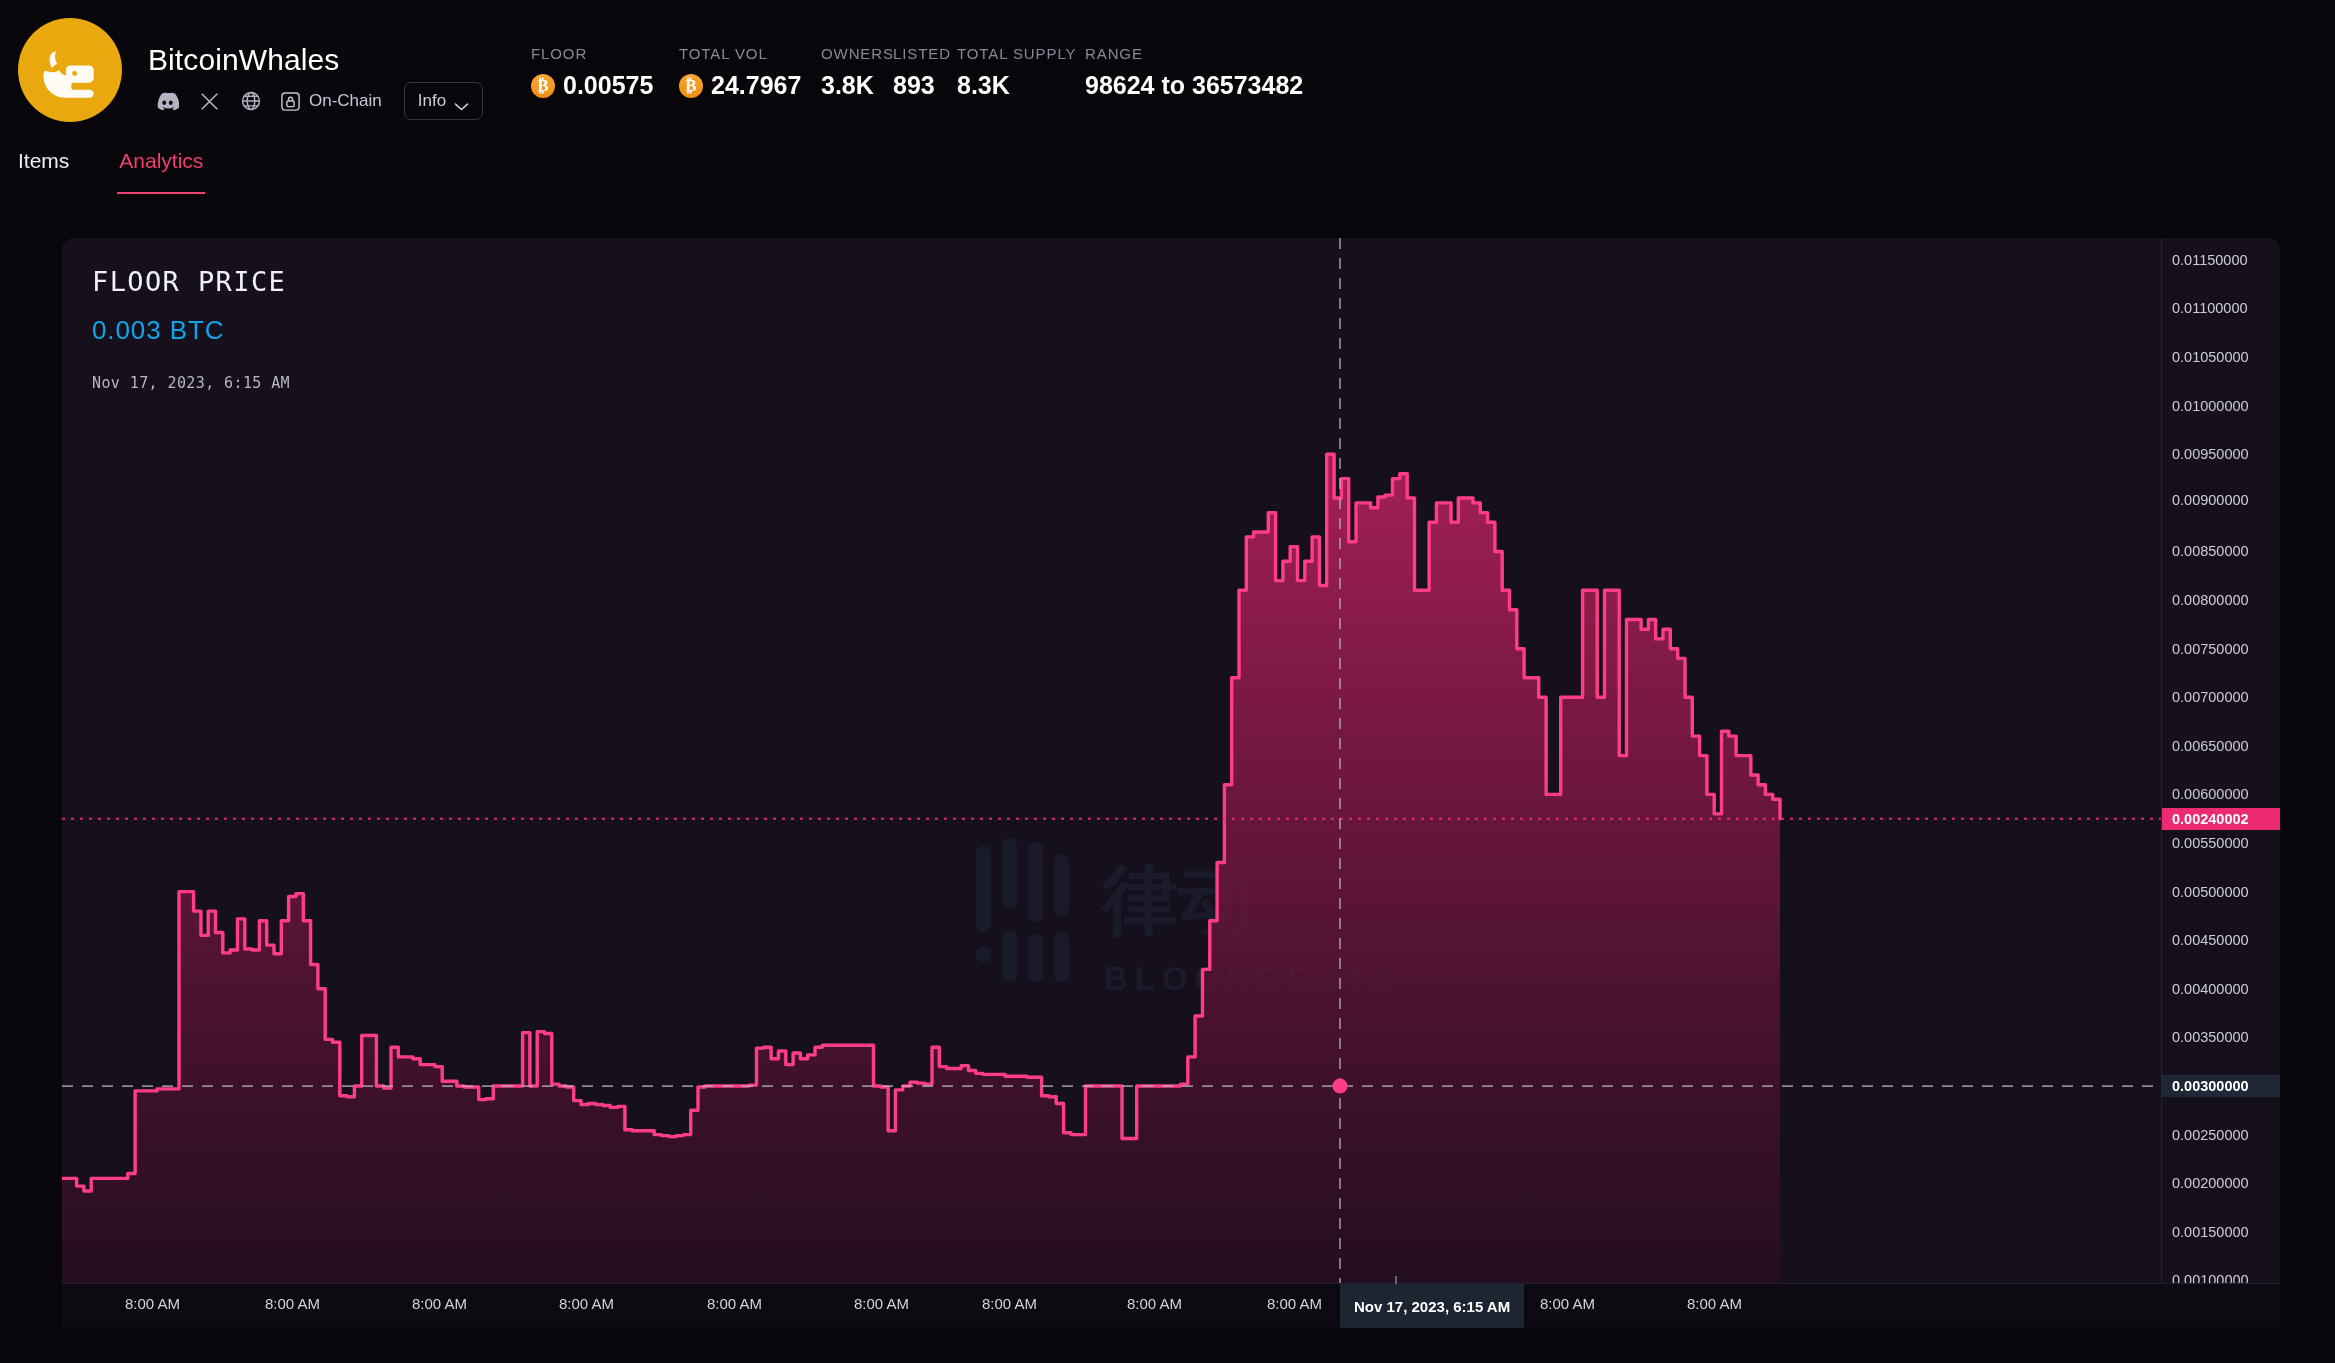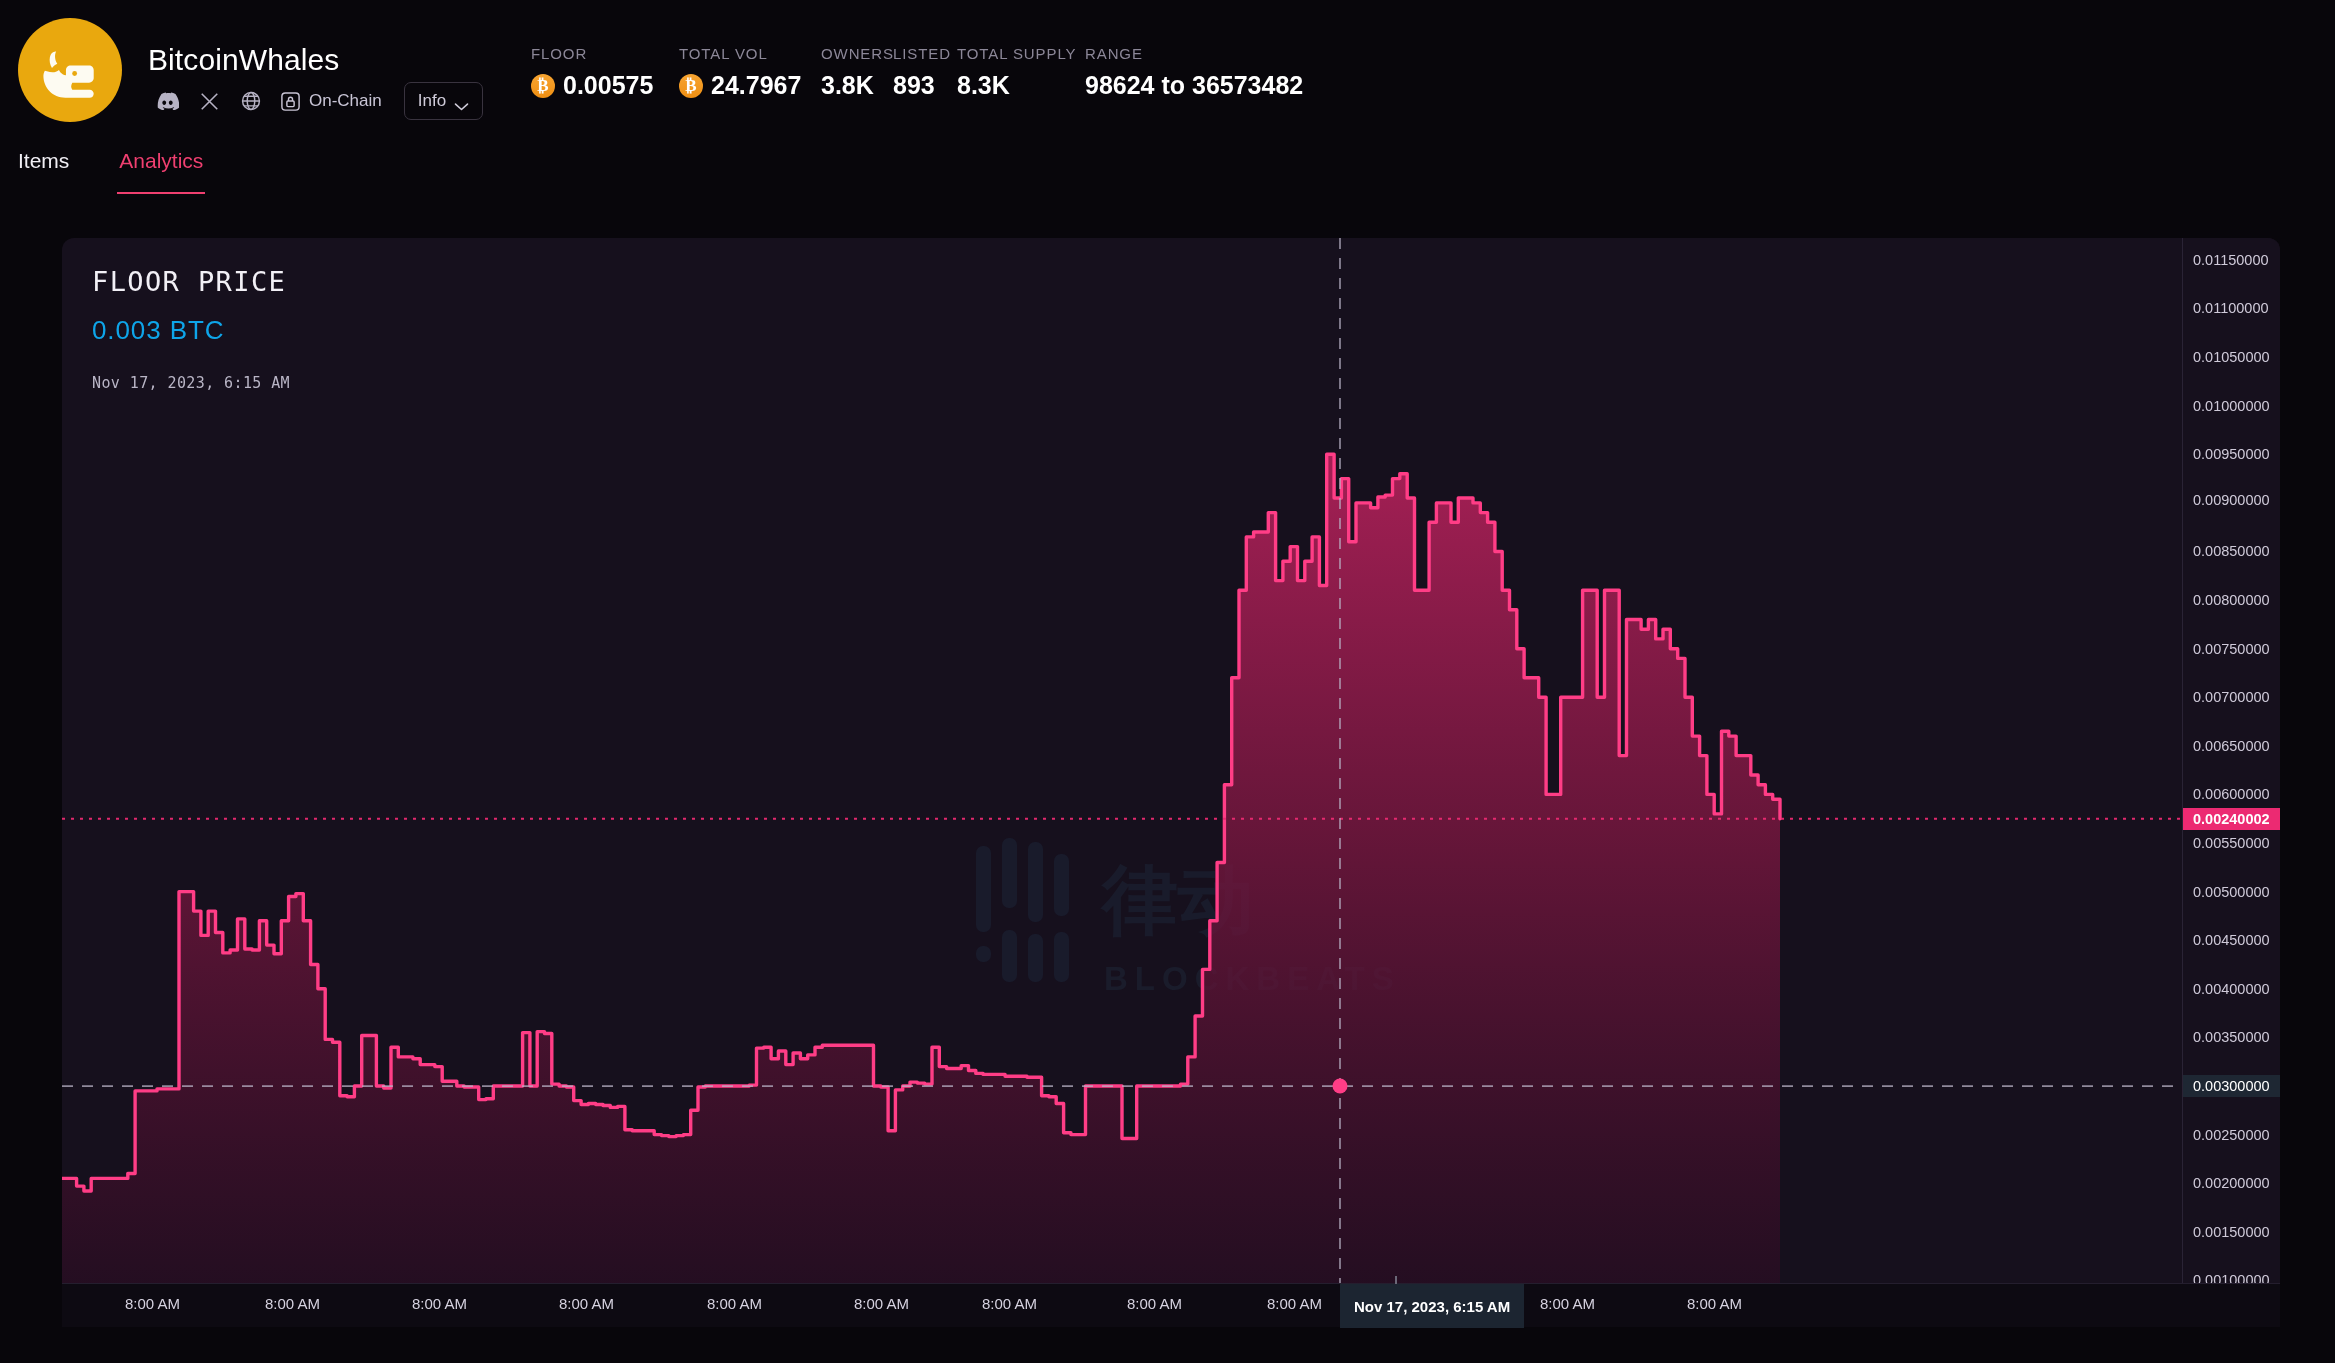--- a/index.html
+++ b/index.html
@@ -113,34 +113,34 @@
     font-family: Liberation Sans, sans-serif; font-size: 26px; color: #0ea5e9;
     letter-spacing: .9px; margin-bottom: 28px;
   }
   .chart-hdr .t3 {
     font-family: "DejaVu Sans Mono", monospace; font-size: 15px; color: #b9b5c6;
     letter-spacing: .4px;
   }
 
   
   .yaxis {
-    position: absolute; right: 0; top: 0; width: 98px; height: 1057px;
+    position: absolute; right: 0; top: 0; width: 119px; height: 1057px;
     border-left: 1px solid #2a2335; background: #16101d; padding-left: 38px;
   }
   .ytick {
     position: absolute; left: 10px; width: 109px; height: 22px;
     display: flex; align-items: center;
     font-size: 14.5px; color: #cfcad9; white-space: nowrap;
   }
   .ytick.hi-pink {
     background: #ec2a72; color: #fff; font-weight: 700;
     left: 0; width: 119px; padding-left: 10px;
   }
   .ytick.hi-dark {
-    background: #1e2733; color: #fff; font-weight: 400;
+    background: #1e2733; color: #fff; font-weight: 700;
     left: 0; width: 119px; padding-left: 10px;
   }
 
   
   .xaxis {
     position: absolute; left: 62px; top: 1283px; width: 2218px; height: 44px;
     border-top: 1px solid #241e2e; background: #0d0a12;
   }
   .xtick {
     position: absolute; top: 11px; font-size: 15px; color: #d6d2e0; white-space: nowrap;

